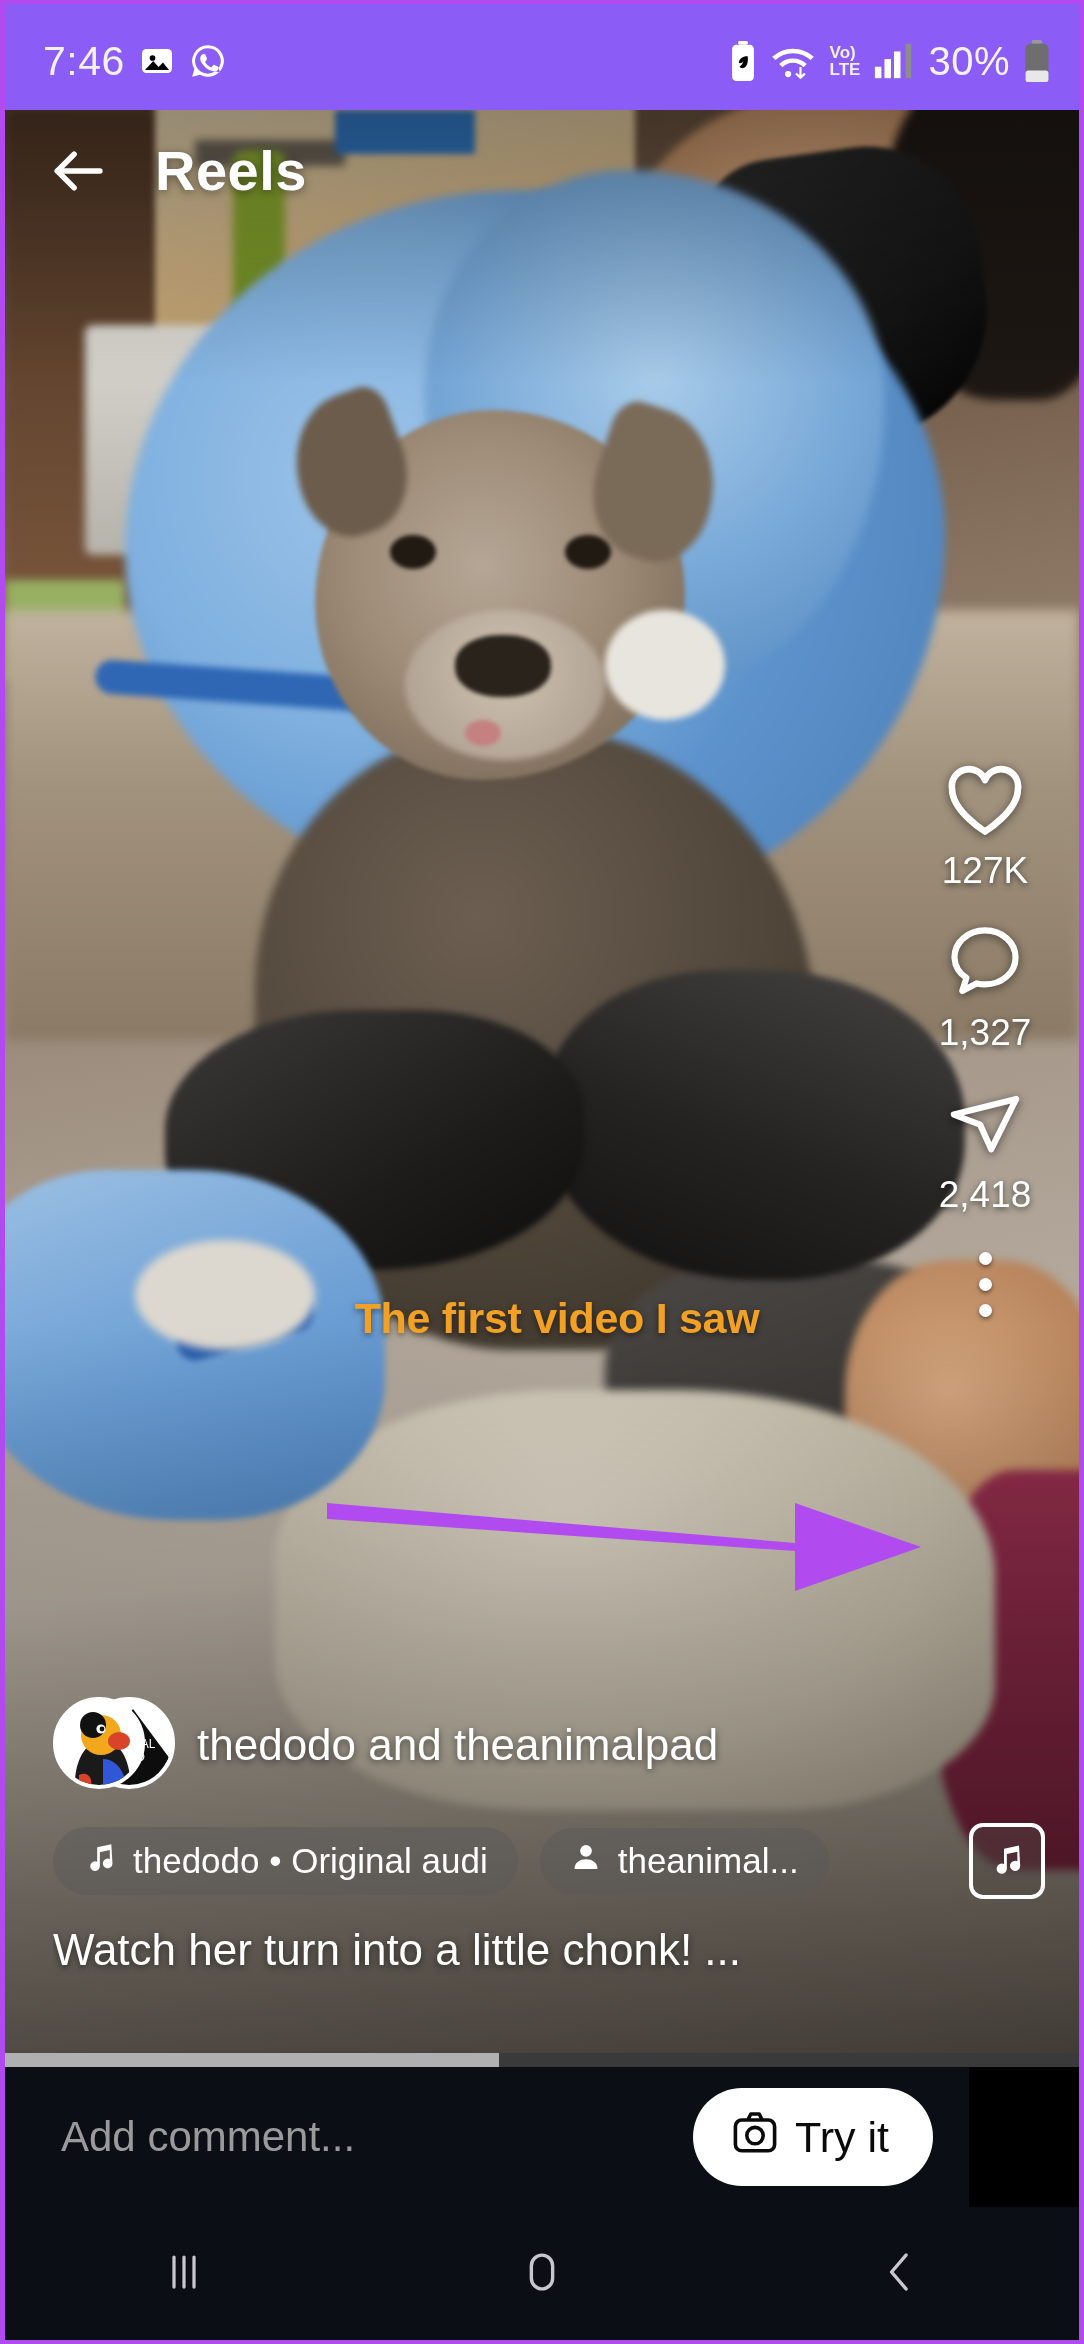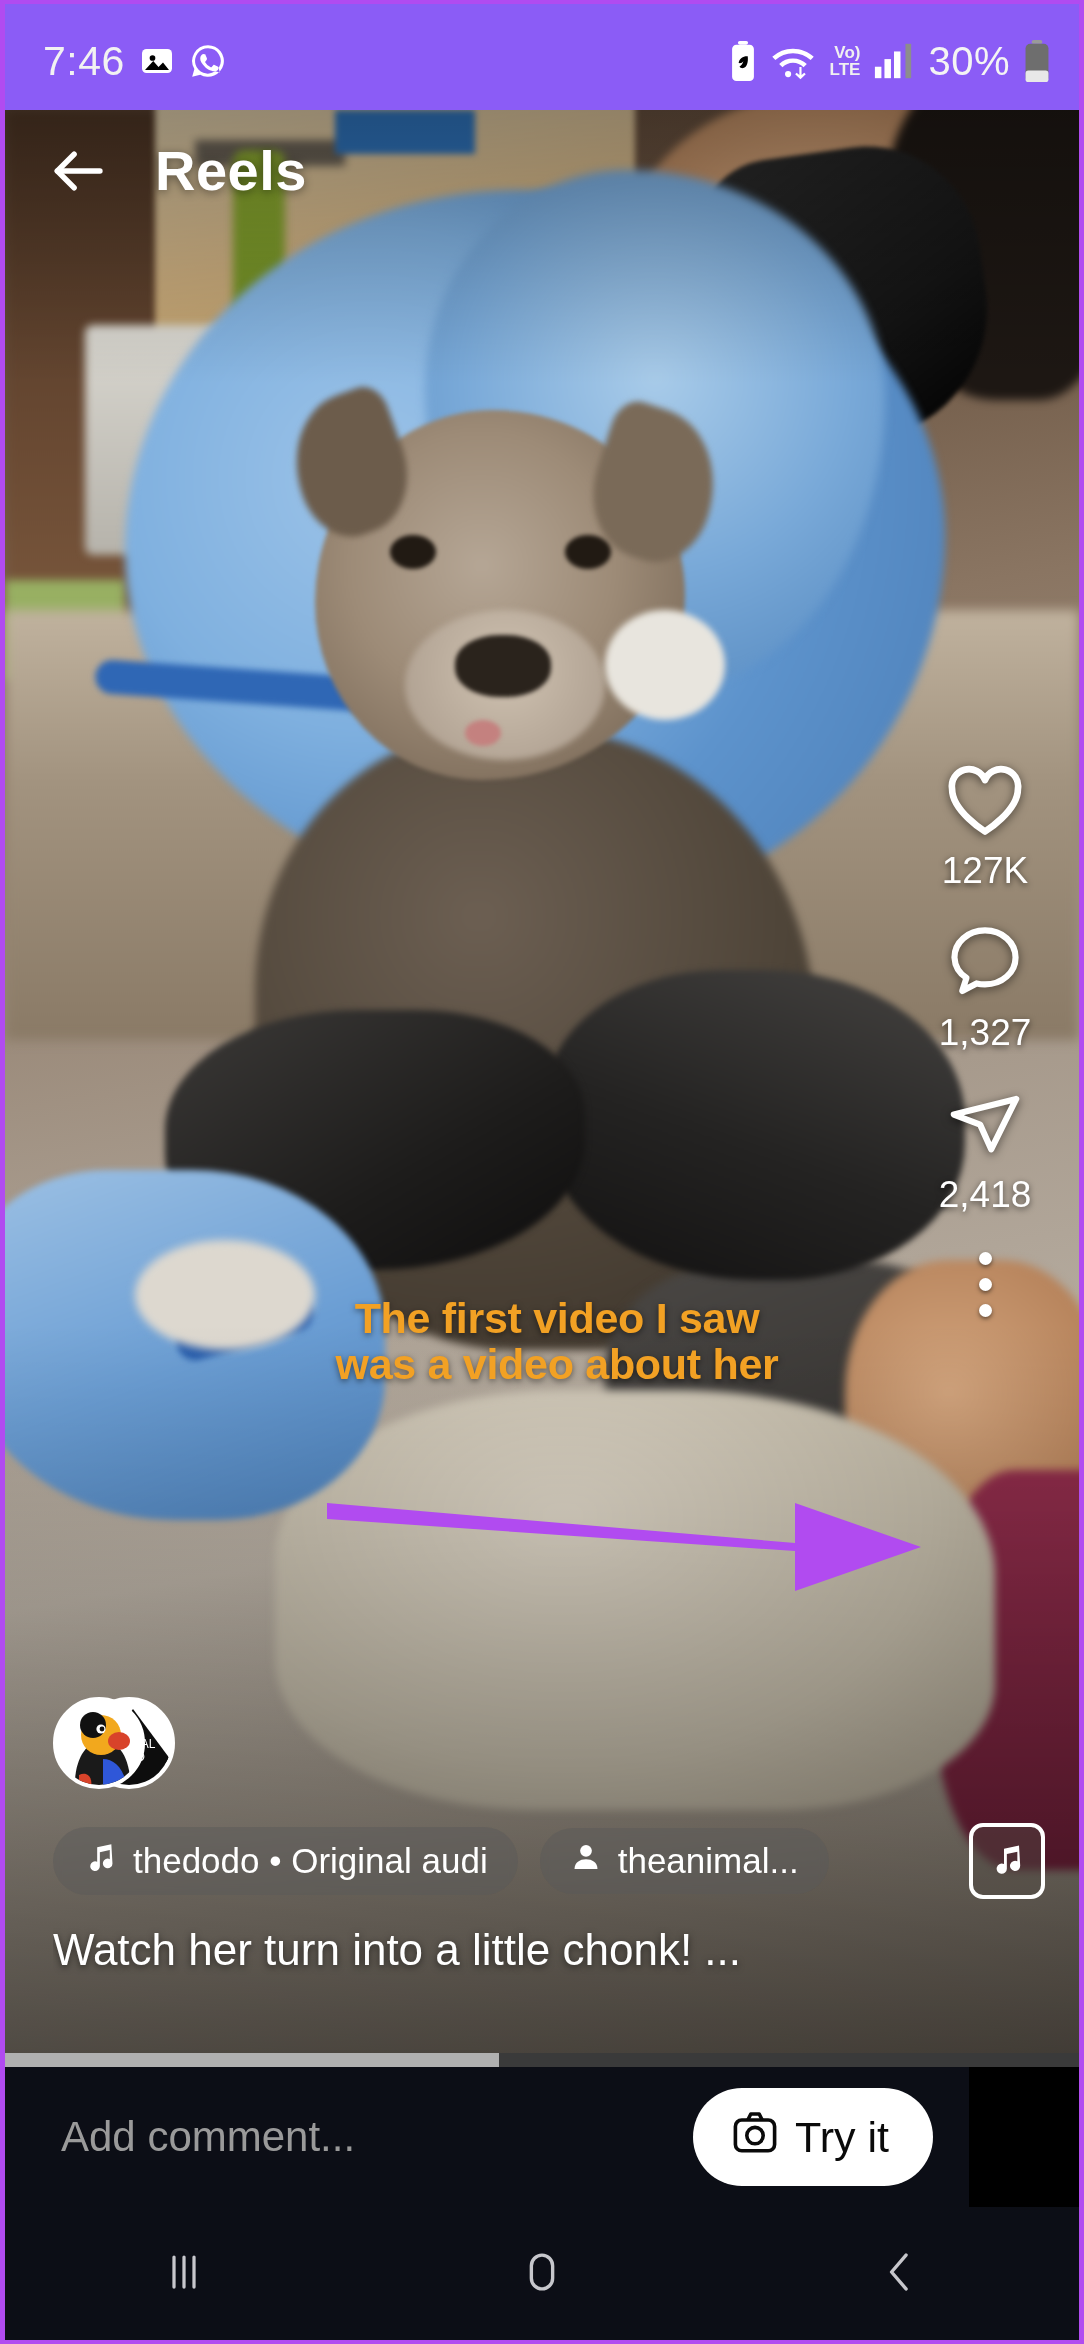--- a/index.html
+++ b/index.html
@@ -27,21 +27,21 @@
     background:#8b5cf6;
     display:flex; align-items:center;
     padding:8px 28px 0 38px;
     z-index:50;
   }
   #status-left { display:flex; align-items:center; gap:14px; }
   .sb-time { color:#f2f2f2; font-size:41px; letter-spacing:0.5px; }
   .sb-ic { display:inline-flex; align-items:center; }
   #status-right { margin-left:auto; display:flex; align-items:center; gap:13px; }
   .sb-batt-pct { color:#f4f4f4; font-size:40px; letter-spacing:0.5px; }
-  .volte-txt { color:#f0f0f0; font-size:17px; line-height:17px; text-align:right; font-weight:bold;}
+  .volte-txt { color:#f0f0f0; font-size:17px; line-height:17px; text-align:left; font-weight:bold;}
 
   
   #video {
     position:absolute; left:0; top:106px;
     width:1074px; height:1957px;
     overflow:hidden;
     background:#14532d;
   }
   #videoimg { position:absolute; inset:0; }
 
@@ -426,21 +426,20 @@
         <svg id="back-arrow" viewBox="0 0 24 24" fill="none" stroke="#fff" stroke-width="2.1" stroke-linecap="round" stroke-linejoin="round">
           <line x1="20.5" y1="12" x2="4" y2="12"></line>
             <polyline points="10.5,5.5 4,12 10.5,18.5"></polyline>
         </svg>
       </span>
       <span id="reels-title">Reels</span>
     </div>
 
     <div id="subtitle">
       <span>The first video I saw</span>
-      <span class="l2">was a video about her</span>
     </div>
 
     <svg id="arrow-annot" width="600" height="110" viewBox="0 0 600 110">
       <path d="M2 18 L470 58 L470 18 L596 62 L470 106 L470 66 L2 34 Z" fill="#b14bf0"></path>
     </svg>
 
     <div id="actions">
       <div class="act">
         <span>
           <svg width="84" height="78" viewBox="0 0 24 22" fill="none" stroke="#fff" stroke-width="1.9" stroke-linejoin="round">
@@ -496,20 +495,21 @@
               <path d="M46 58 C58 58 70 70 70 92 L46 92 Z" fill="#2f57d8"></path>
               <path d="M22 74 C30 70 36 76 34 86 L22 88 Z" fill="#d8432a"></path>
               <circle cx="44" cy="34" r="20" fill="#f2a81d"></circle>
               <circle cx="36" cy="24" r="13" fill="#111"></circle>
               <circle cx="44" cy="28" r="4.6" fill="#fff"></circle>
               <circle cx="45" cy="28" r="2.4" fill="#111"></circle>
               <ellipse cx="62" cy="40" rx="11" ry="9" fill="#d8432a"></ellipse>
             </svg>
           </div>
         </div>
+        <span id="username">thedodo and theanimalpad</span>
       </div>
 
       <div id="chips">
         <div class="chip">
           <span>
             <svg width="34" height="34" viewBox="0 0 24 24" fill="#fff">
                 <path d="M20 3l-10 2.1v10.3a3.4 3.4 0 10 1.9 3V8.6l7-1.5v6.4a3.4 3.4 0 101.9 3z"></path>
               </svg>
           </span>
           <span>thedodo • Original audi</span>

